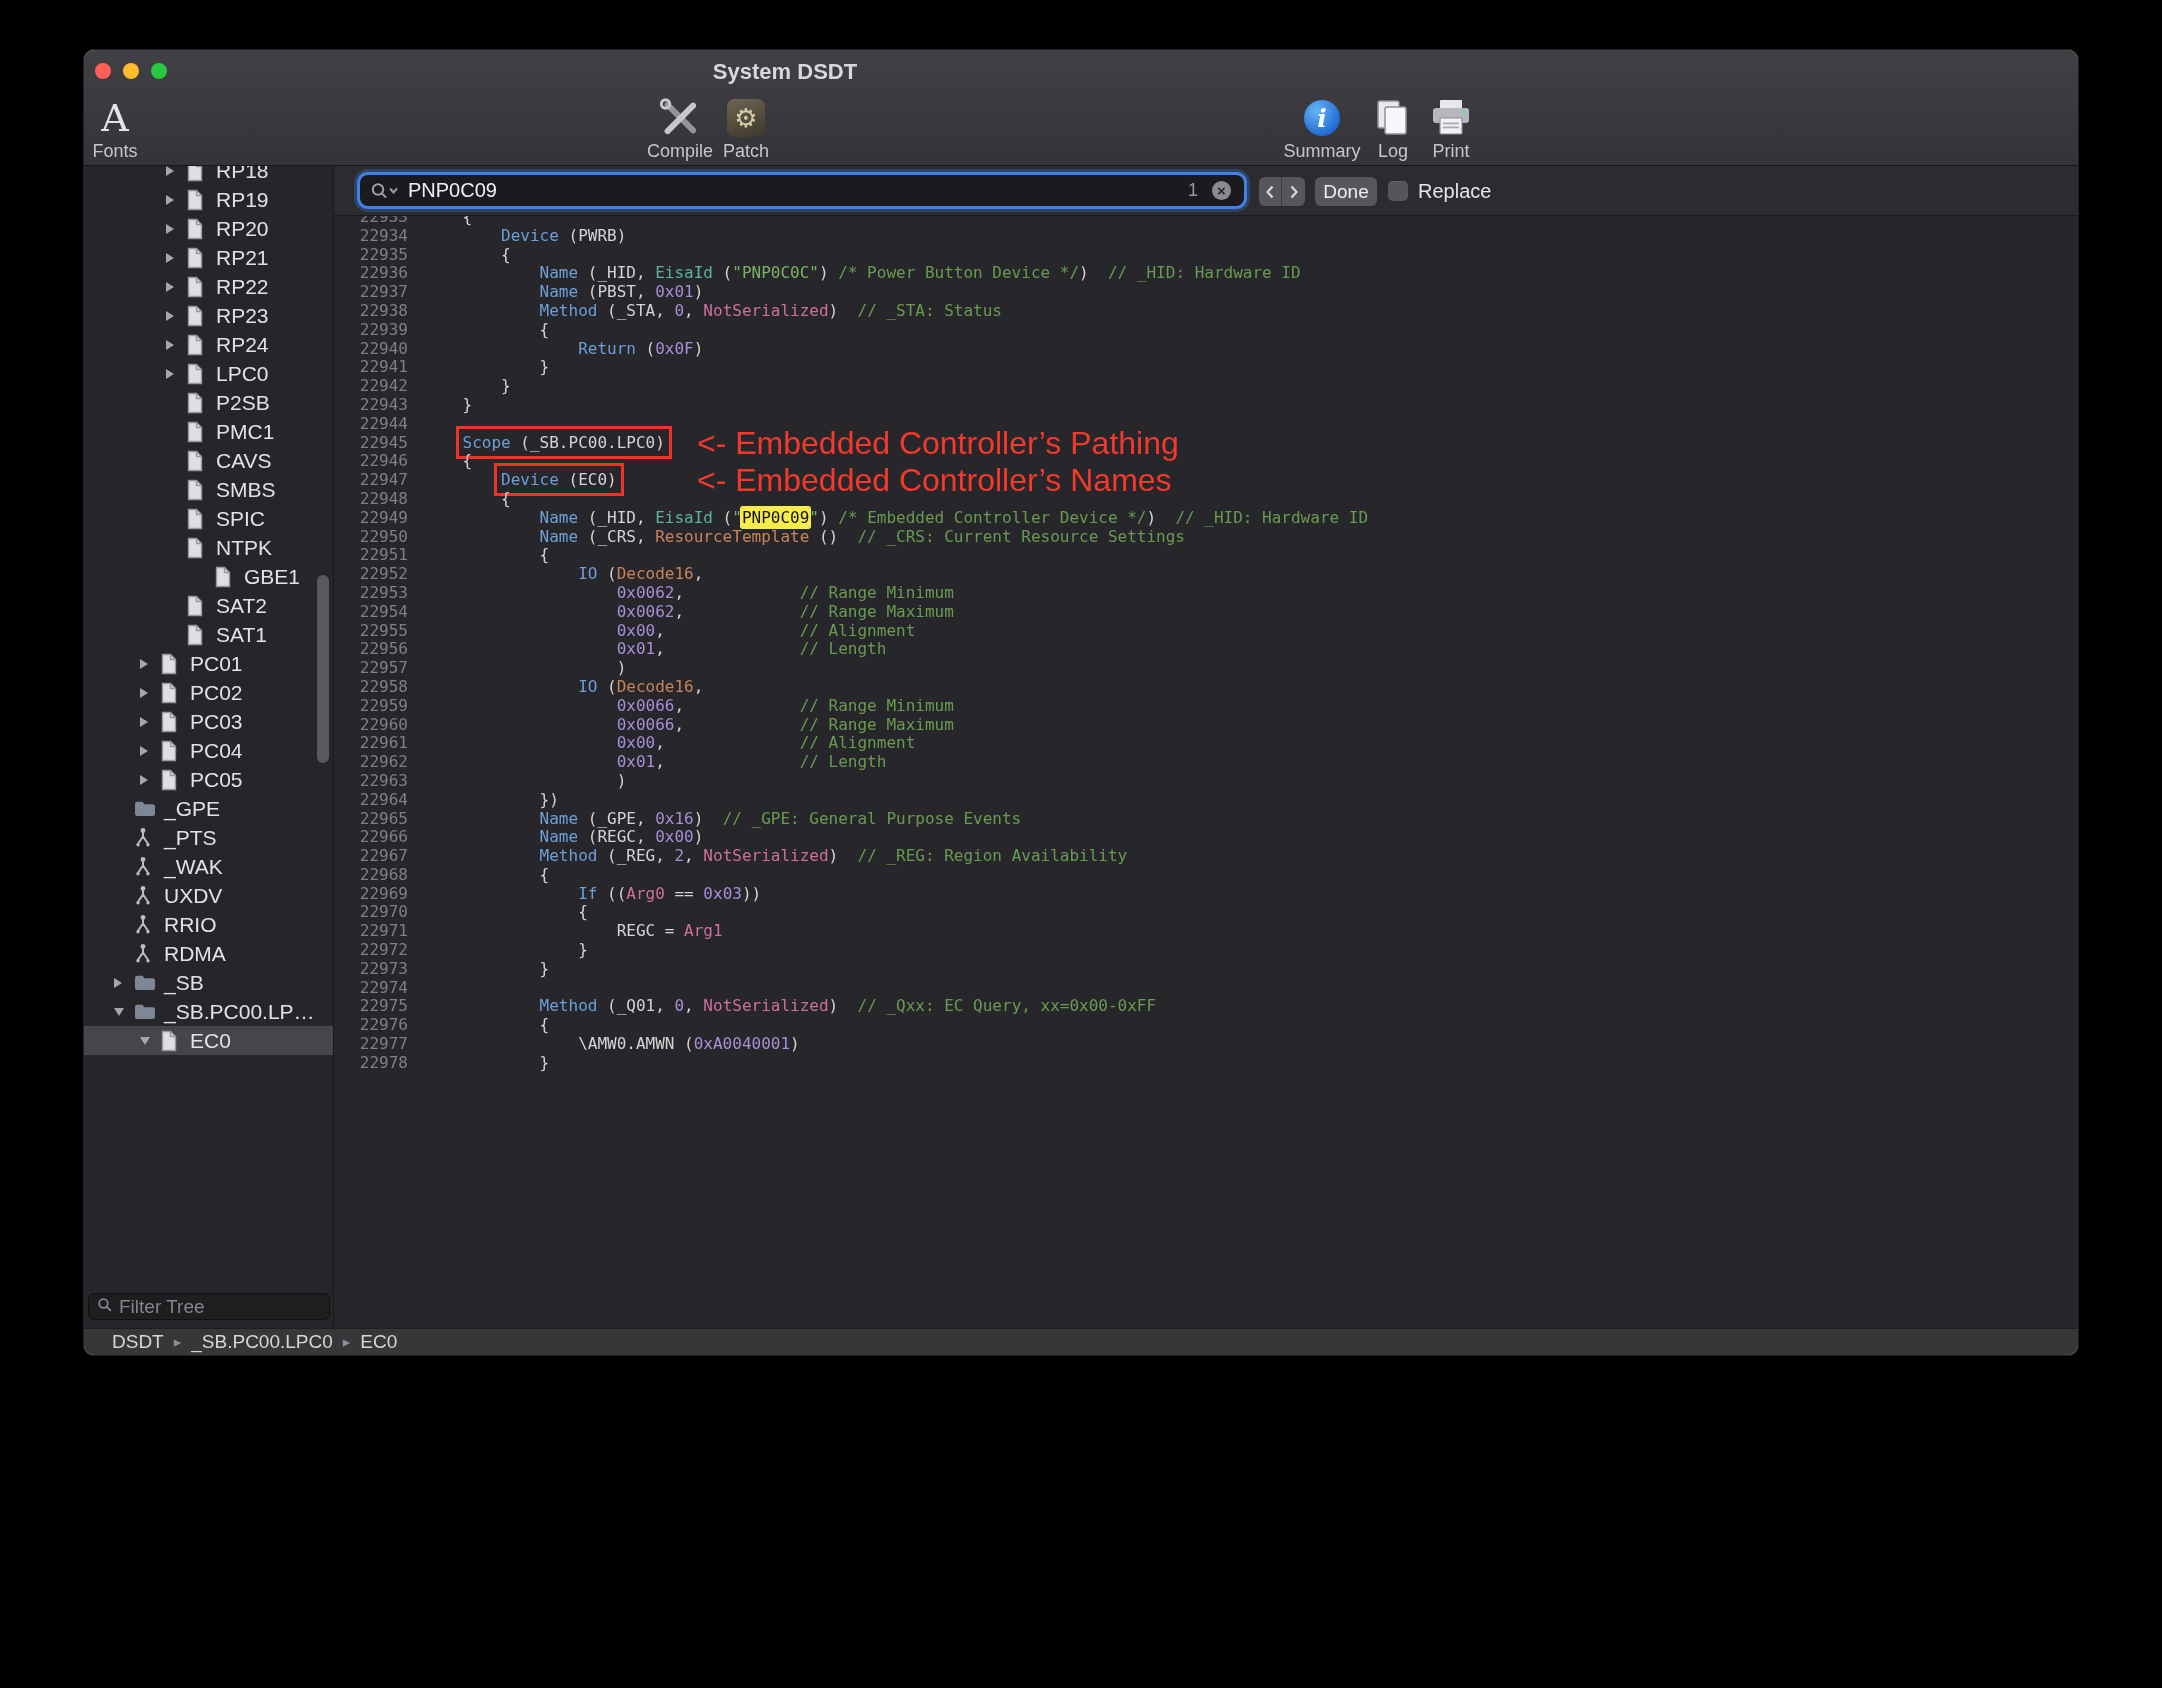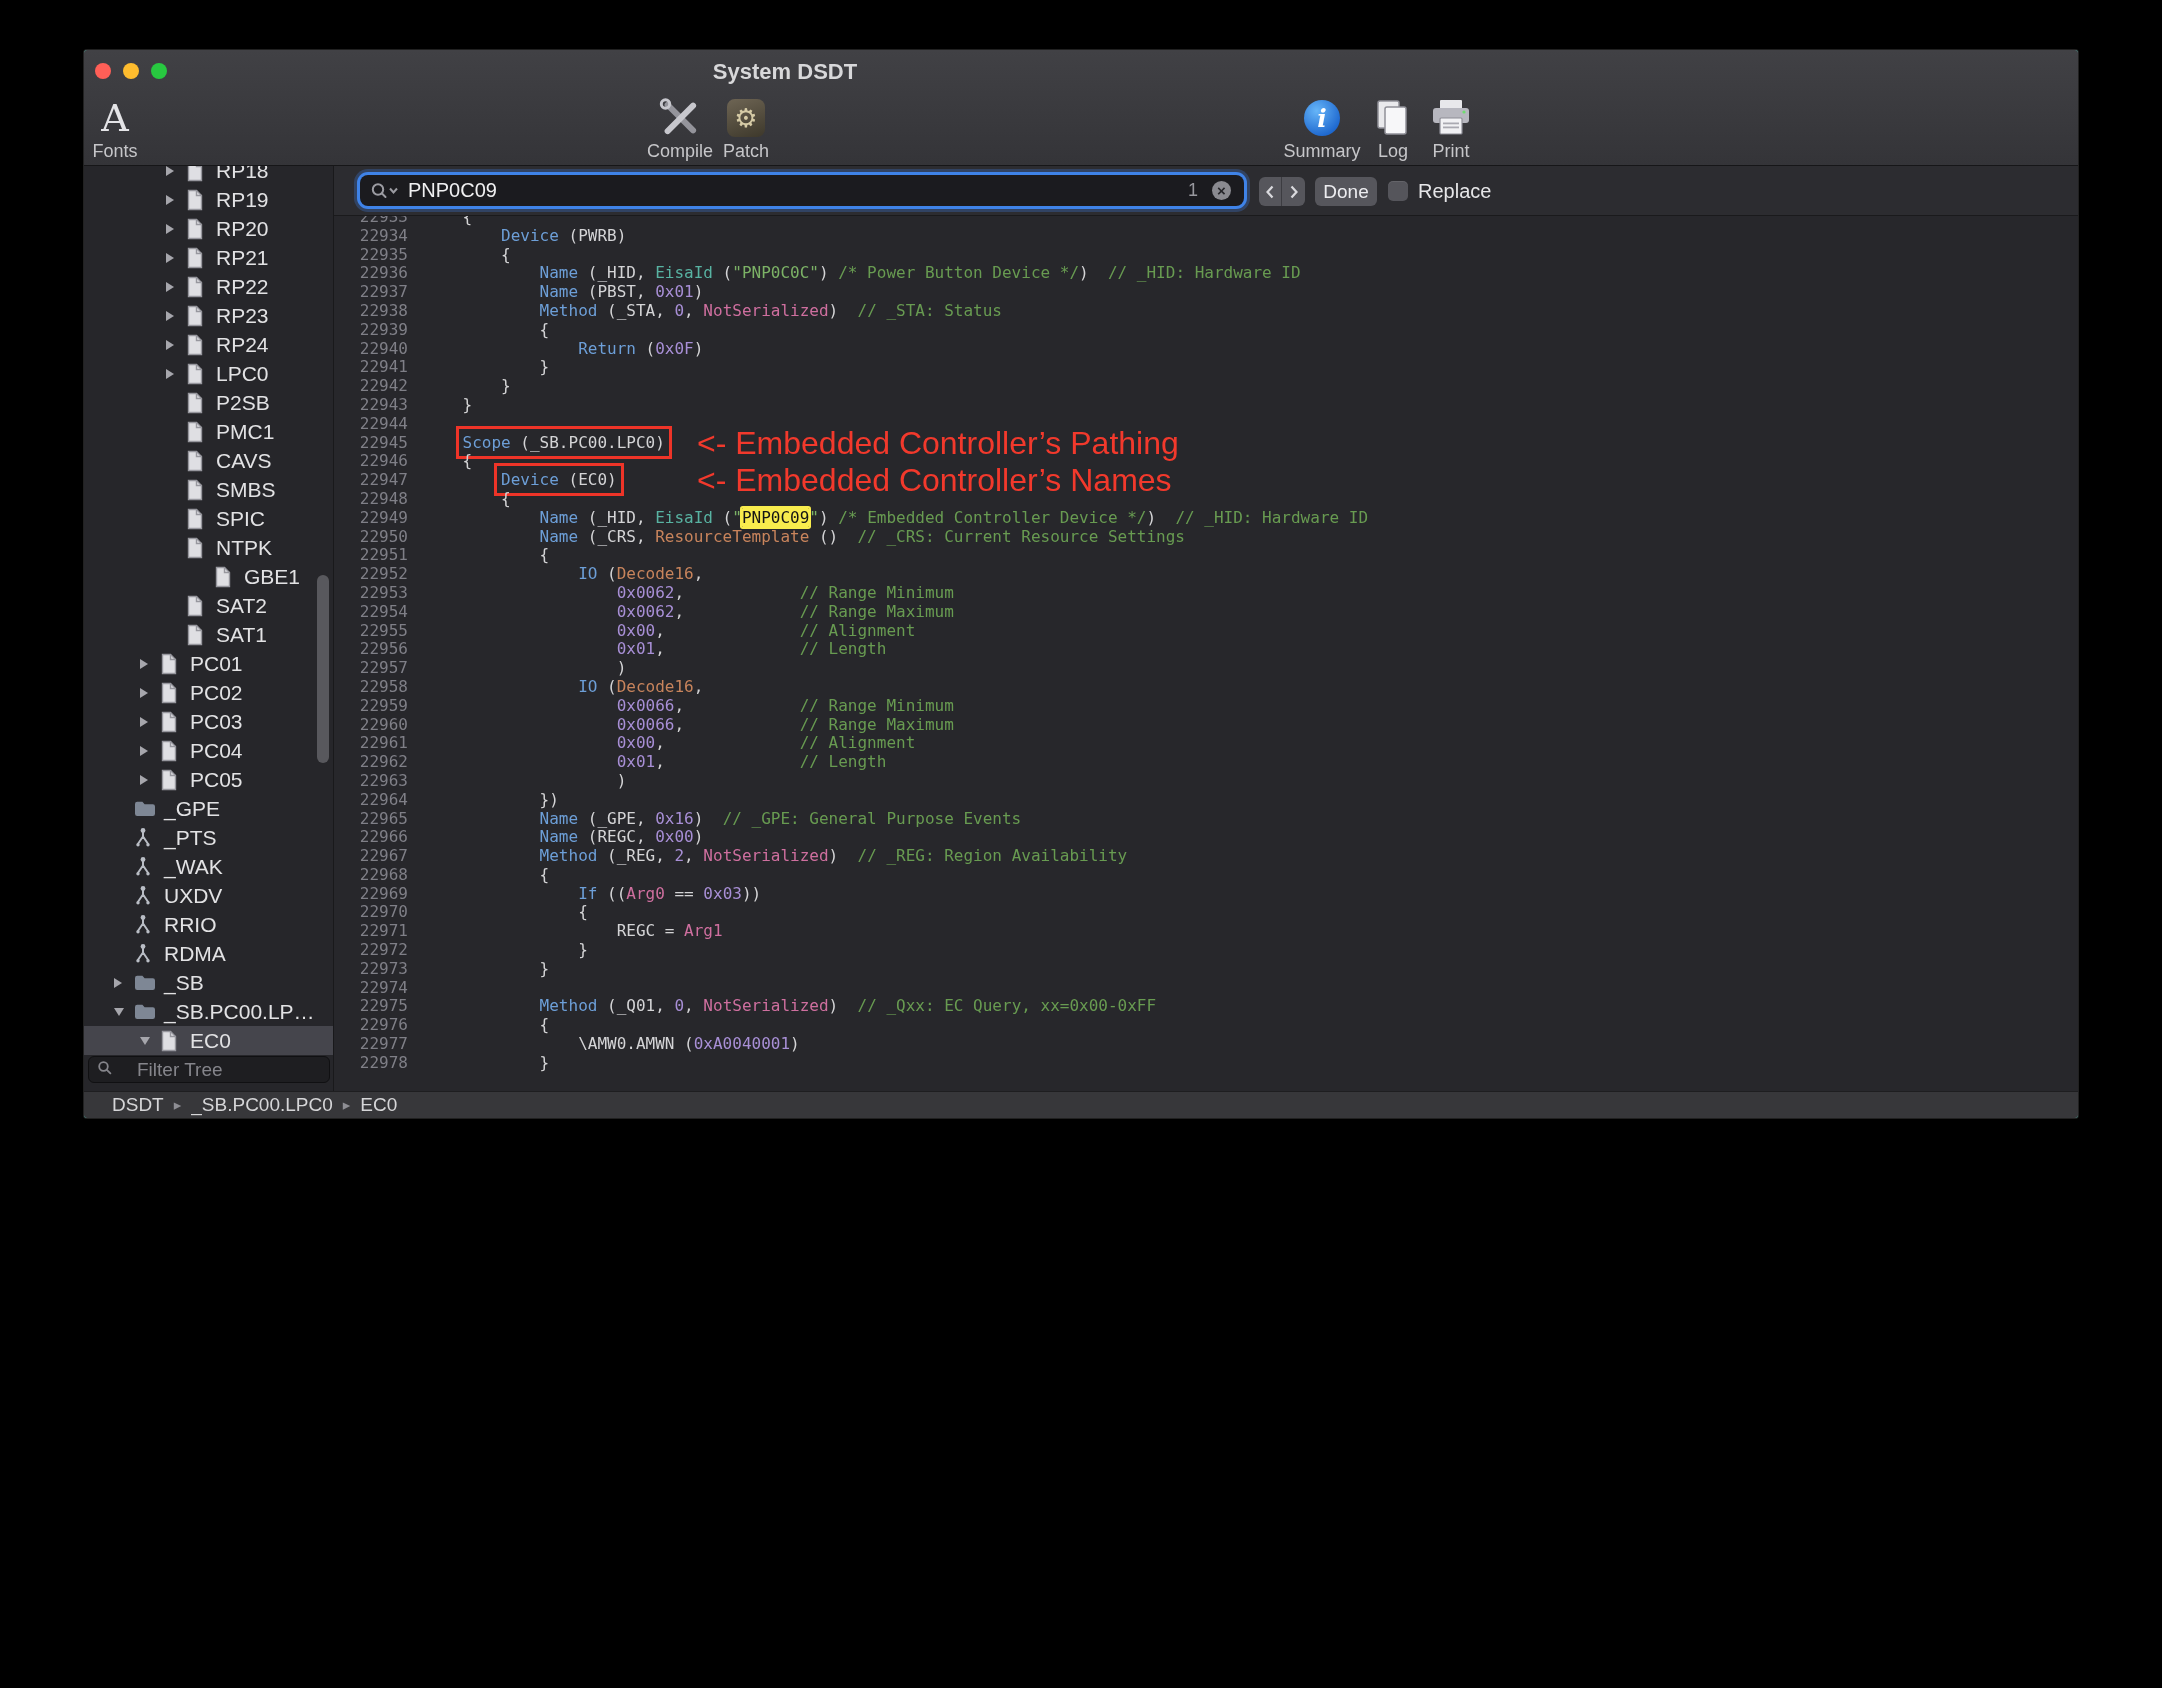--- a/index.html
+++ b/index.html
@@ -1,22 +1,22 @@
 <!DOCTYPE html>
 <html><head>
 <meta charset="utf-8">
 <style>
   * { margin:0; padding:0; box-sizing:border-box; }
   html,body { background:#000; }
   body { width:2162px; height:1688px; position:relative; overflow:hidden;
          font-family:"Liberation Sans", sans-serif; }
 
   
-  #window { position:absolute; left:84px; top:50px; width:1994px; height:1068px;
-            border-radius:3px; background:#5eead4; overflow:hidden;
+  #window { position:absolute; left:84px; top:50px; width:1994px; height:1305px;
+            border-radius:10px; background:#5eead4; overflow:hidden;
             box-shadow:0 0 0 1px rgba(255,255,255,.13), 0 30px 90px rgba(0,0,0,.75); }
 
   
   .header { position:absolute; left:0; top:0; right:0; height:116px;
             background:linear-gradient(#414145,#343438); border-bottom:1px solid #161618; }
   .traffic { position:absolute; top:13px; width:16px; height:16px; border-radius:50%; }
   .tl-close { left:11px; background:#ff5f57; }
   .tl-min   { left:39px; background:#febc2e; }
   .tl-zoom  { left:67px; background:#28c840; }
   .win-title { position:absolute; left:701px; top:0; height:44px; line-height:44px;
@@ -71,21 +71,21 @@
   .tree-row.selected { background:#45454c; }
   .disc { flex:0 0 20px; width:20px; display:flex; align-items:center; }
   .disc.collapsed::before { content:""; display:block; border-left:8px solid #a6a6ac;
                             border-top:5px solid transparent; border-bottom:5px solid transparent; }
   .disc.expanded::before  { content:""; display:block; border-top:8px solid #a6a6ac;
                             border-left:5px solid transparent; border-right:5px solid transparent; }
   .tree-icon { flex:0 0 22px; width:22px; margin-right:8px; display:flex; align-items:center; }
   .tree-label { font-size:21px; color:#e2e2e4; white-space:nowrap; }
   .filter-field { position:absolute; left:4px; bottom:8px; width:242px; height:27px; border-radius:6px;
                   background:#1e1e21; border:1px solid #101012; display:flex; align-items:center;
-                  padding:0 8px; gap:24px; }
+                  padding:0 8px; gap:6px; }
   .filter-input { flex:1; min-width:0; background:transparent; border:none; outline:none;
                   color:#c8c8cc; font-size:19px; font-family:"Liberation Sans", sans-serif; }
   .filter-input::placeholder { color:#85858b; }
   .scroll-thumb { position:absolute; right:4px; top:409px; width:12px; height:188px;
                   border-radius:6px; background:rgba(150,150,156,.45); }
 
   
   .editor { position:absolute; left:250px; top:166px; right:0; bottom:27px; overflow:hidden;
             background:#27272b; }
   .code-lines { position:absolute; left:0; top:-8px; right:0;

